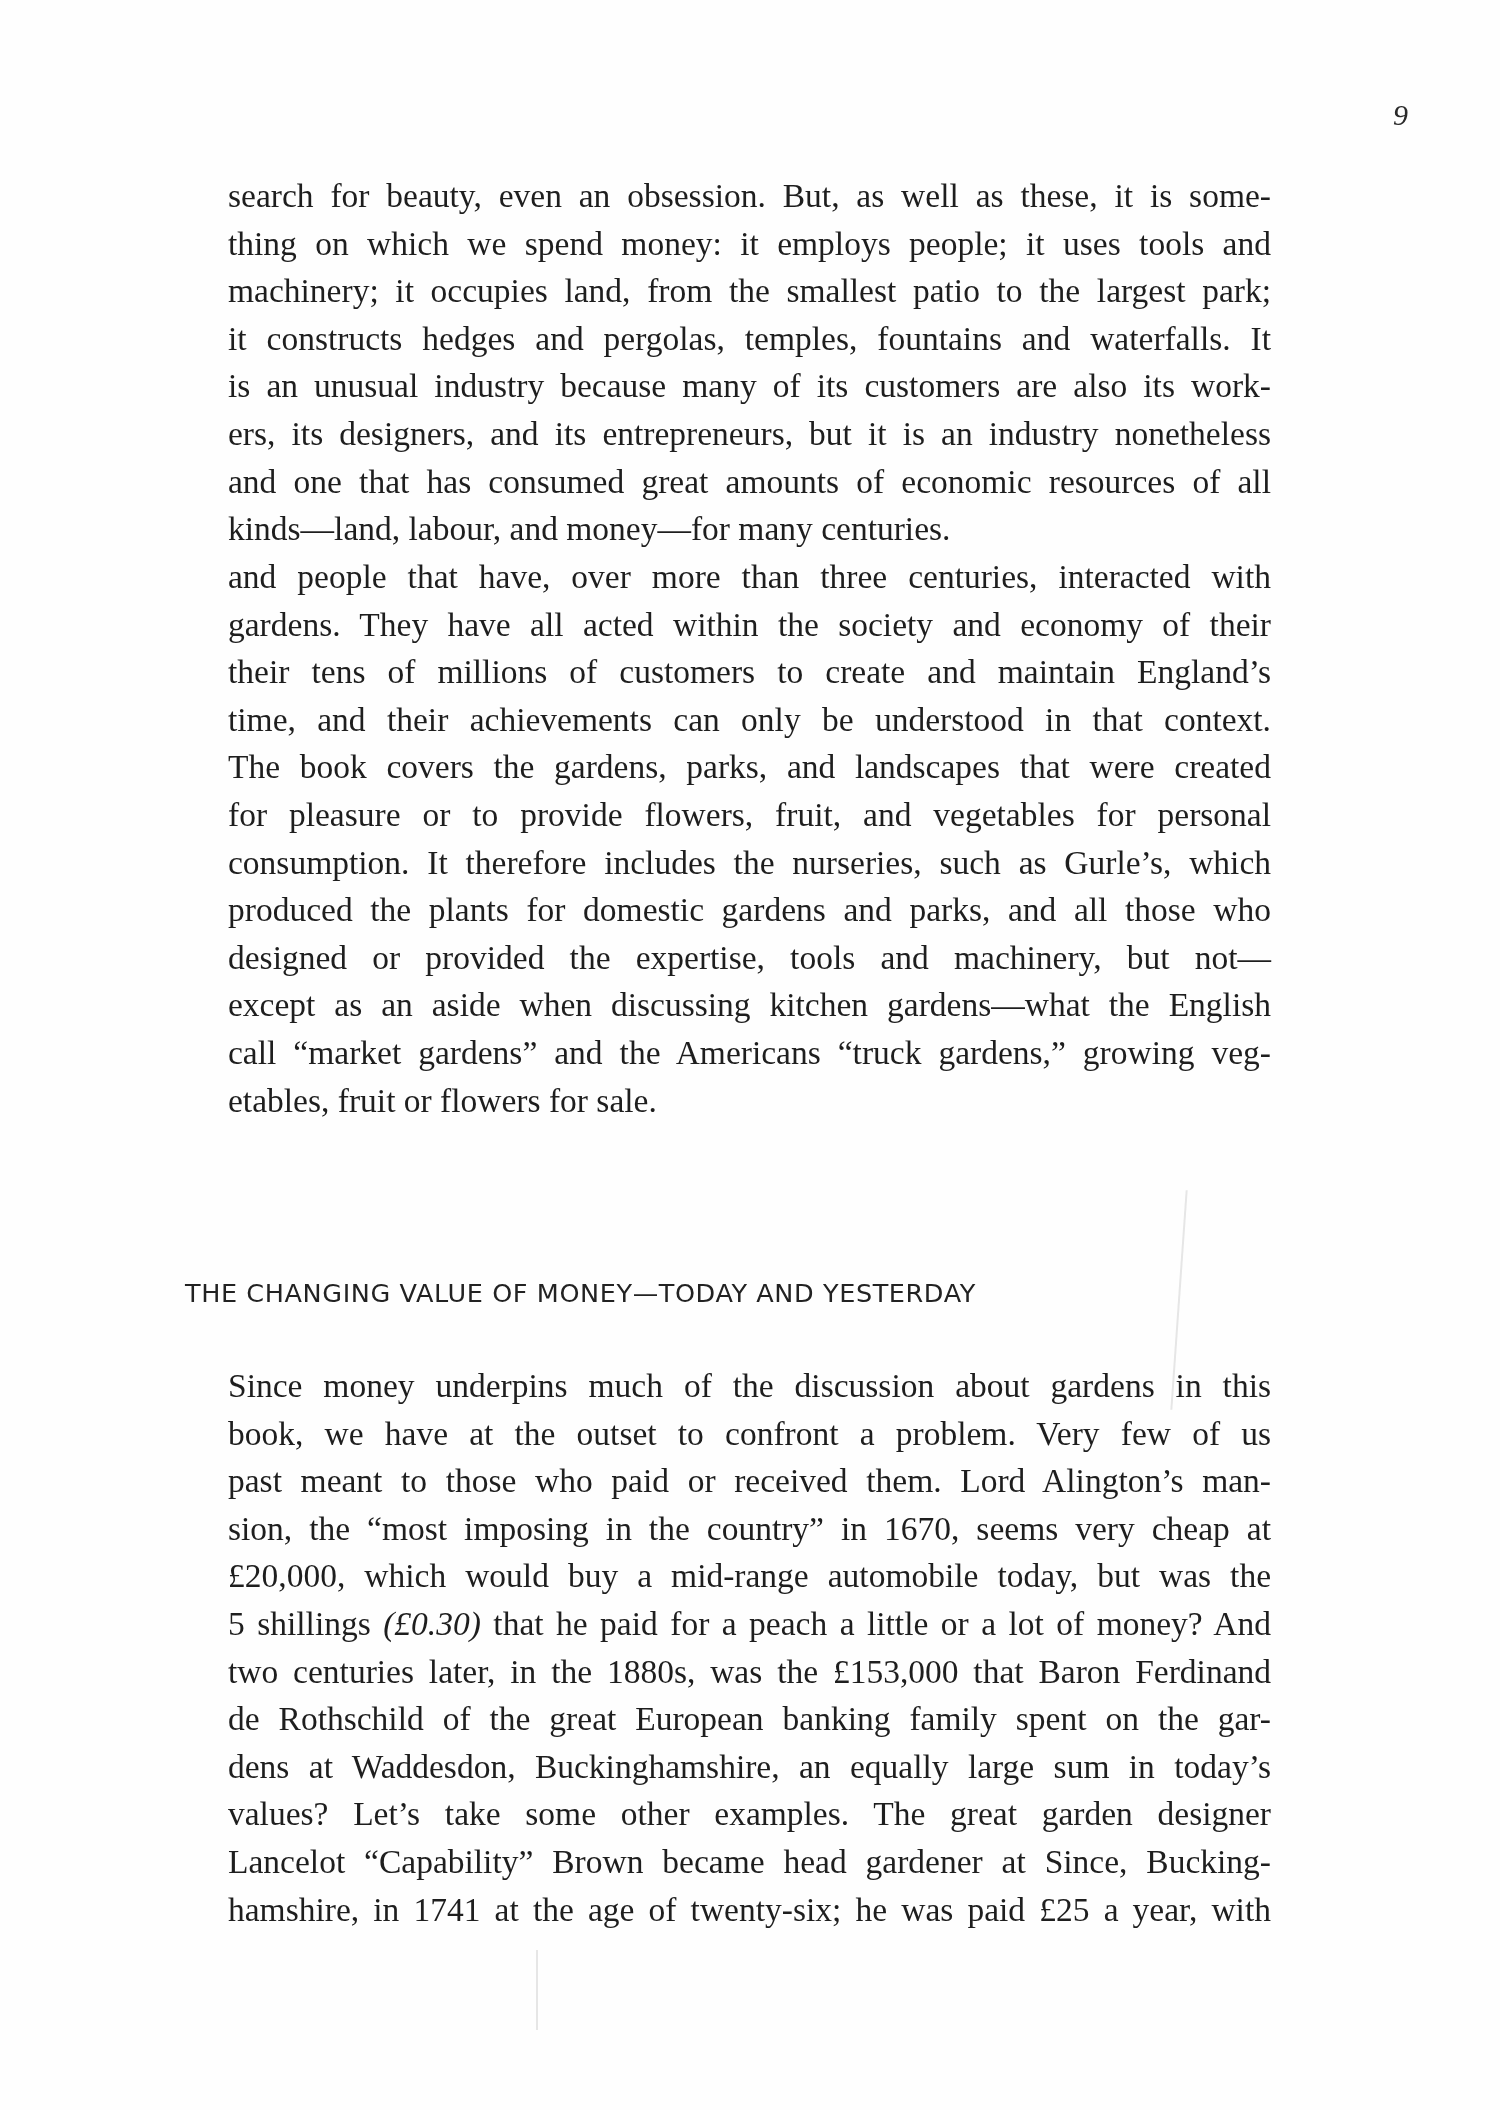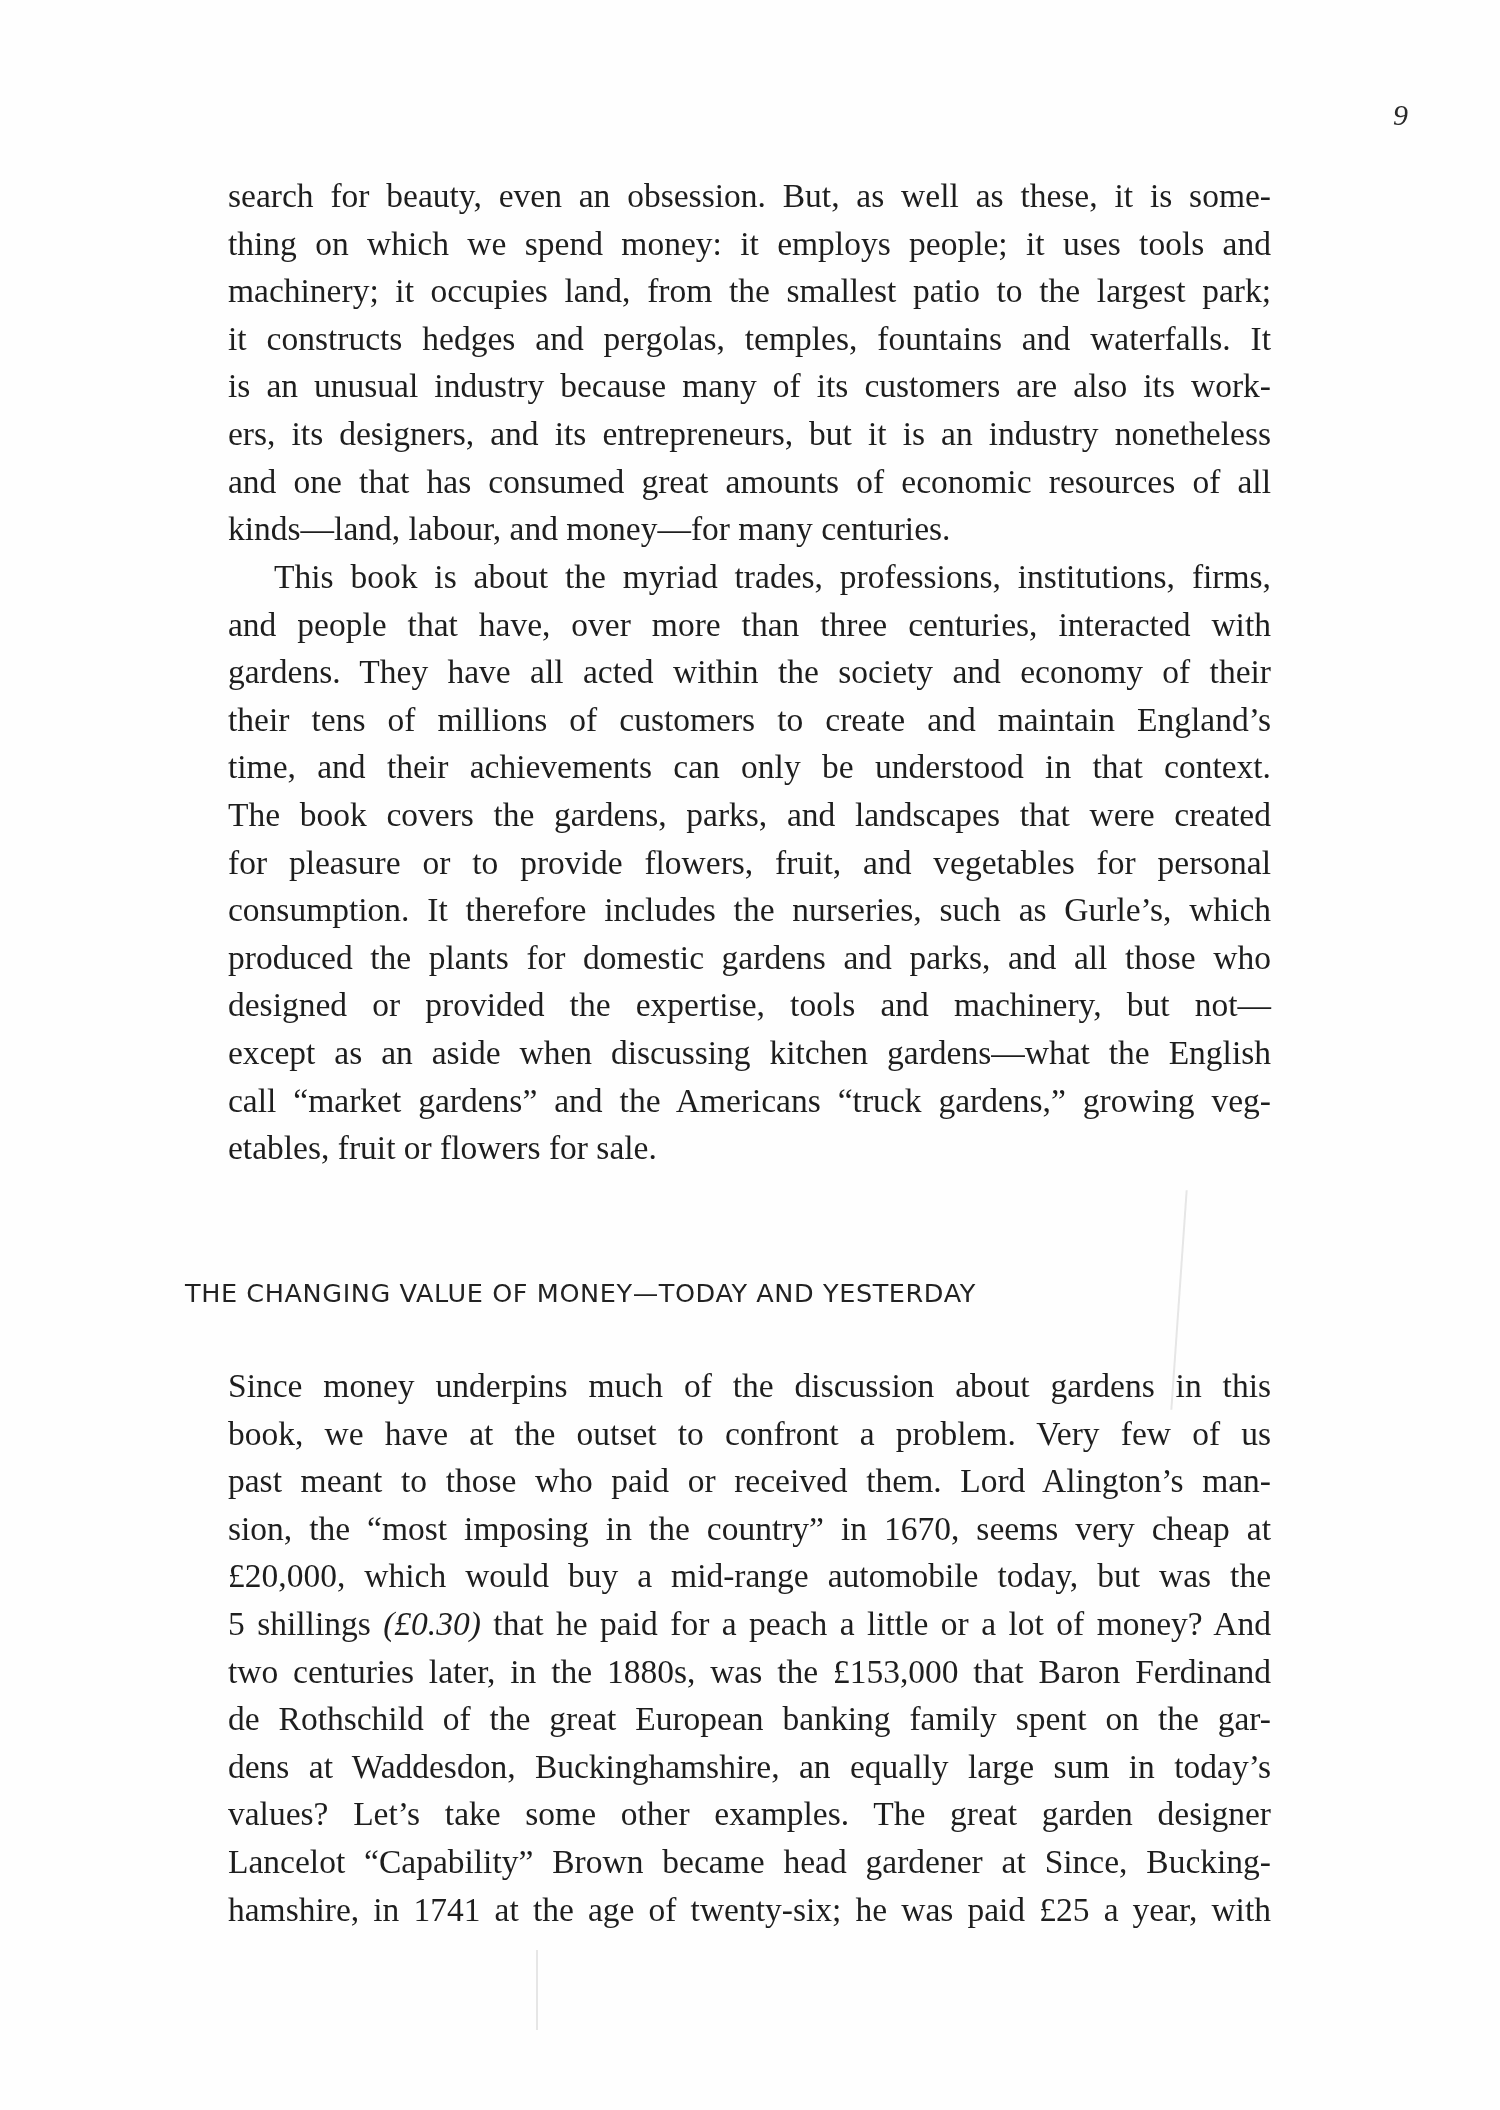--- a/index.html
+++ b/index.html
@@ -33,21 +33,20 @@
     <span class="line">thing on which we spend money: it employs people; it uses tools and</span>
     <span class="line">machinery; it occupies land, from the smallest patio to the largest park;</span>
     <span class="line">it constructs hedges and pergolas, temples, fountains and waterfalls. It</span>
     <span class="line">is an unusual industry because many of its customers are also its work-</span>
     <span class="line">ers, its designers, and its entrepreneurs, but it is an industry nonetheless</span>
     <span class="line">and one that has consumed great amounts of economic resources of all</span>
     <span class="line last">kinds—land, labour, and money—for many centuries.</span>
   </div>
 
   <div class="block" style="top:553px;">
-    <span class="line indent">This book is about the myriad trades, professions, institutions, firms,</span>
     <span class="line">and people that have, over more than three centuries, interacted with</span>
     <span class="line">gardens. They have all acted within the society and economy of their</span>
     <span class="line">their tens of millions of customers to create and maintain England’s</span>
     <span class="line">time, and their achievements can only be understood in that context.</span>
     <span class="line">The book covers the gardens, parks, and landscapes that were created</span>
     <span class="line">for pleasure or to provide flowers, fruit, and vegetables for personal</span>
     <span class="line">consumption. It therefore includes the nurseries, such as Gurle’s, which</span>
     <span class="line">produced the plants for domestic gardens and parks, and all those who</span>
     <span class="line">designed or provided the expertise, tools and machinery, but not—</span>
     <span class="line">except as an aside when discussing kitchen gardens—what the English</span>

